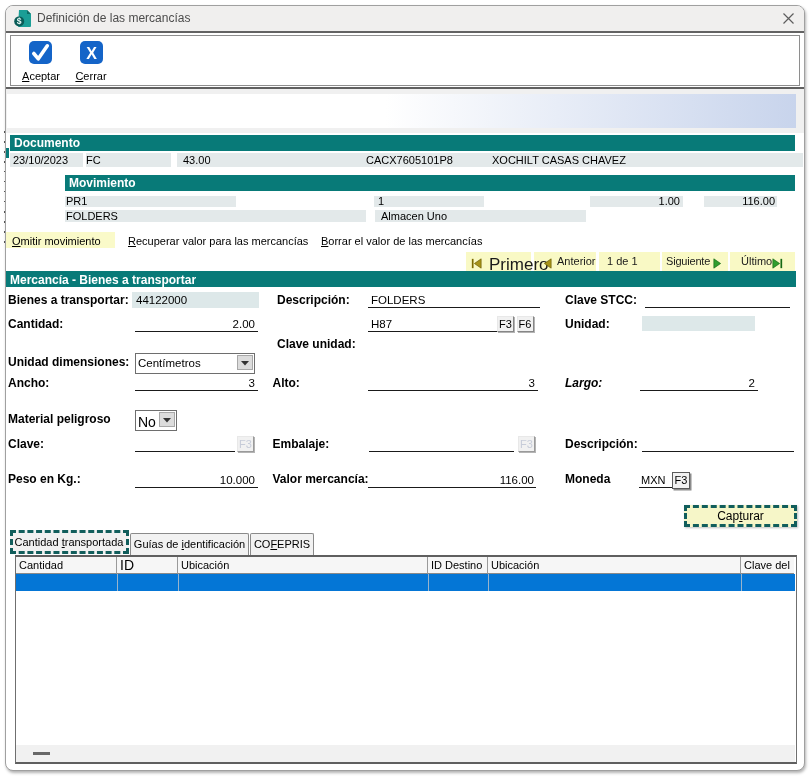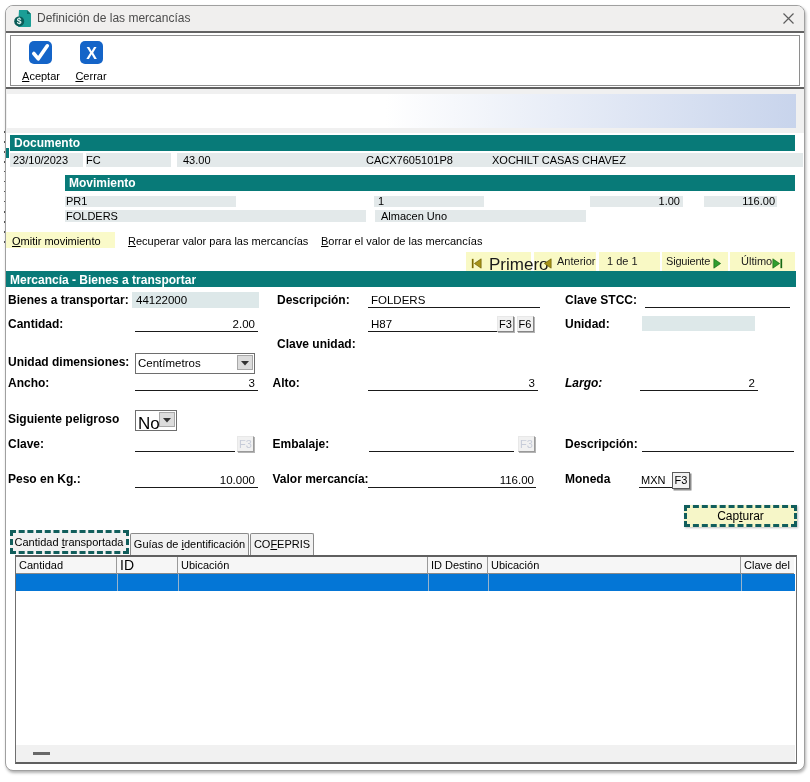--- a/index.html
+++ b/index.html
@@ -141,23 +141,23 @@
     </svg>
 </div>
 
 <div class="abs lbl" style="left:8px;top:376px;">Ancho:</div>
 <div class="abs uf" style="left:135px;top:377px;width:120px;height:13px;text-align:right;padding-right:3px;">3</div>
 <div class="abs lbl" style="left:272.5px;top:376px;">Alto:</div>
 <div class="abs uf" style="left:368px;top:377px;width:167px;height:13px;text-align:right;padding-right:3px;">3</div>
 <div class="abs lbl" style="left:565px;top:376px;font-style:italic;">Largo:</div>
 <div class="abs uf" style="left:640px;top:377px;width:115px;height:13px;text-align:right;padding-right:3px;">2</div>
 
-<div class="abs lbl" style="left:8px;top:412px;">Siguiente peligroso</div>
+<div class="abs lbl" style="left:8px;top:412px;">Material peligroso</div>
 <div class="abs" style="left:135px;top:410px;width:40px;height:19px;background:#fff;border:1px solid #6e6e6e;">
-  <div class="abs" style="left:2px;top:2.5px;font-size:17px;color:#000;">No</div>
+  <div class="abs" style="left:2px;top:2.5px;font-size:14px;color:#000;">No</div>
   <div class="abs" style="right:1px;top:1px;width:16px;height:15px;background:#dcdcdc;border:1px solid #a8a8a8;box-sizing:border-box;"></div>
   <svg class="abs" style="right:5px;top:7px;" width="8" height="5" viewBox="0 0 8 5">
       <path d="M0 0 H8 L4 4.5 Z" fill="#333"></path>
     </svg>
 </div>
 
 <div class="abs lbl" style="left:8px;top:437px;">Clave:</div>
 <div class="abs uf" style="left:135px;top:438px;width:100px;height:13px;"></div>
 <div class="abs fbtn dis" style="left:237px;top:436px;width:15px;height:14px;line-height:14px;">F3</div>
 <div class="abs lbl" style="left:272.5px;top:437px;">Embalaje:</div>

